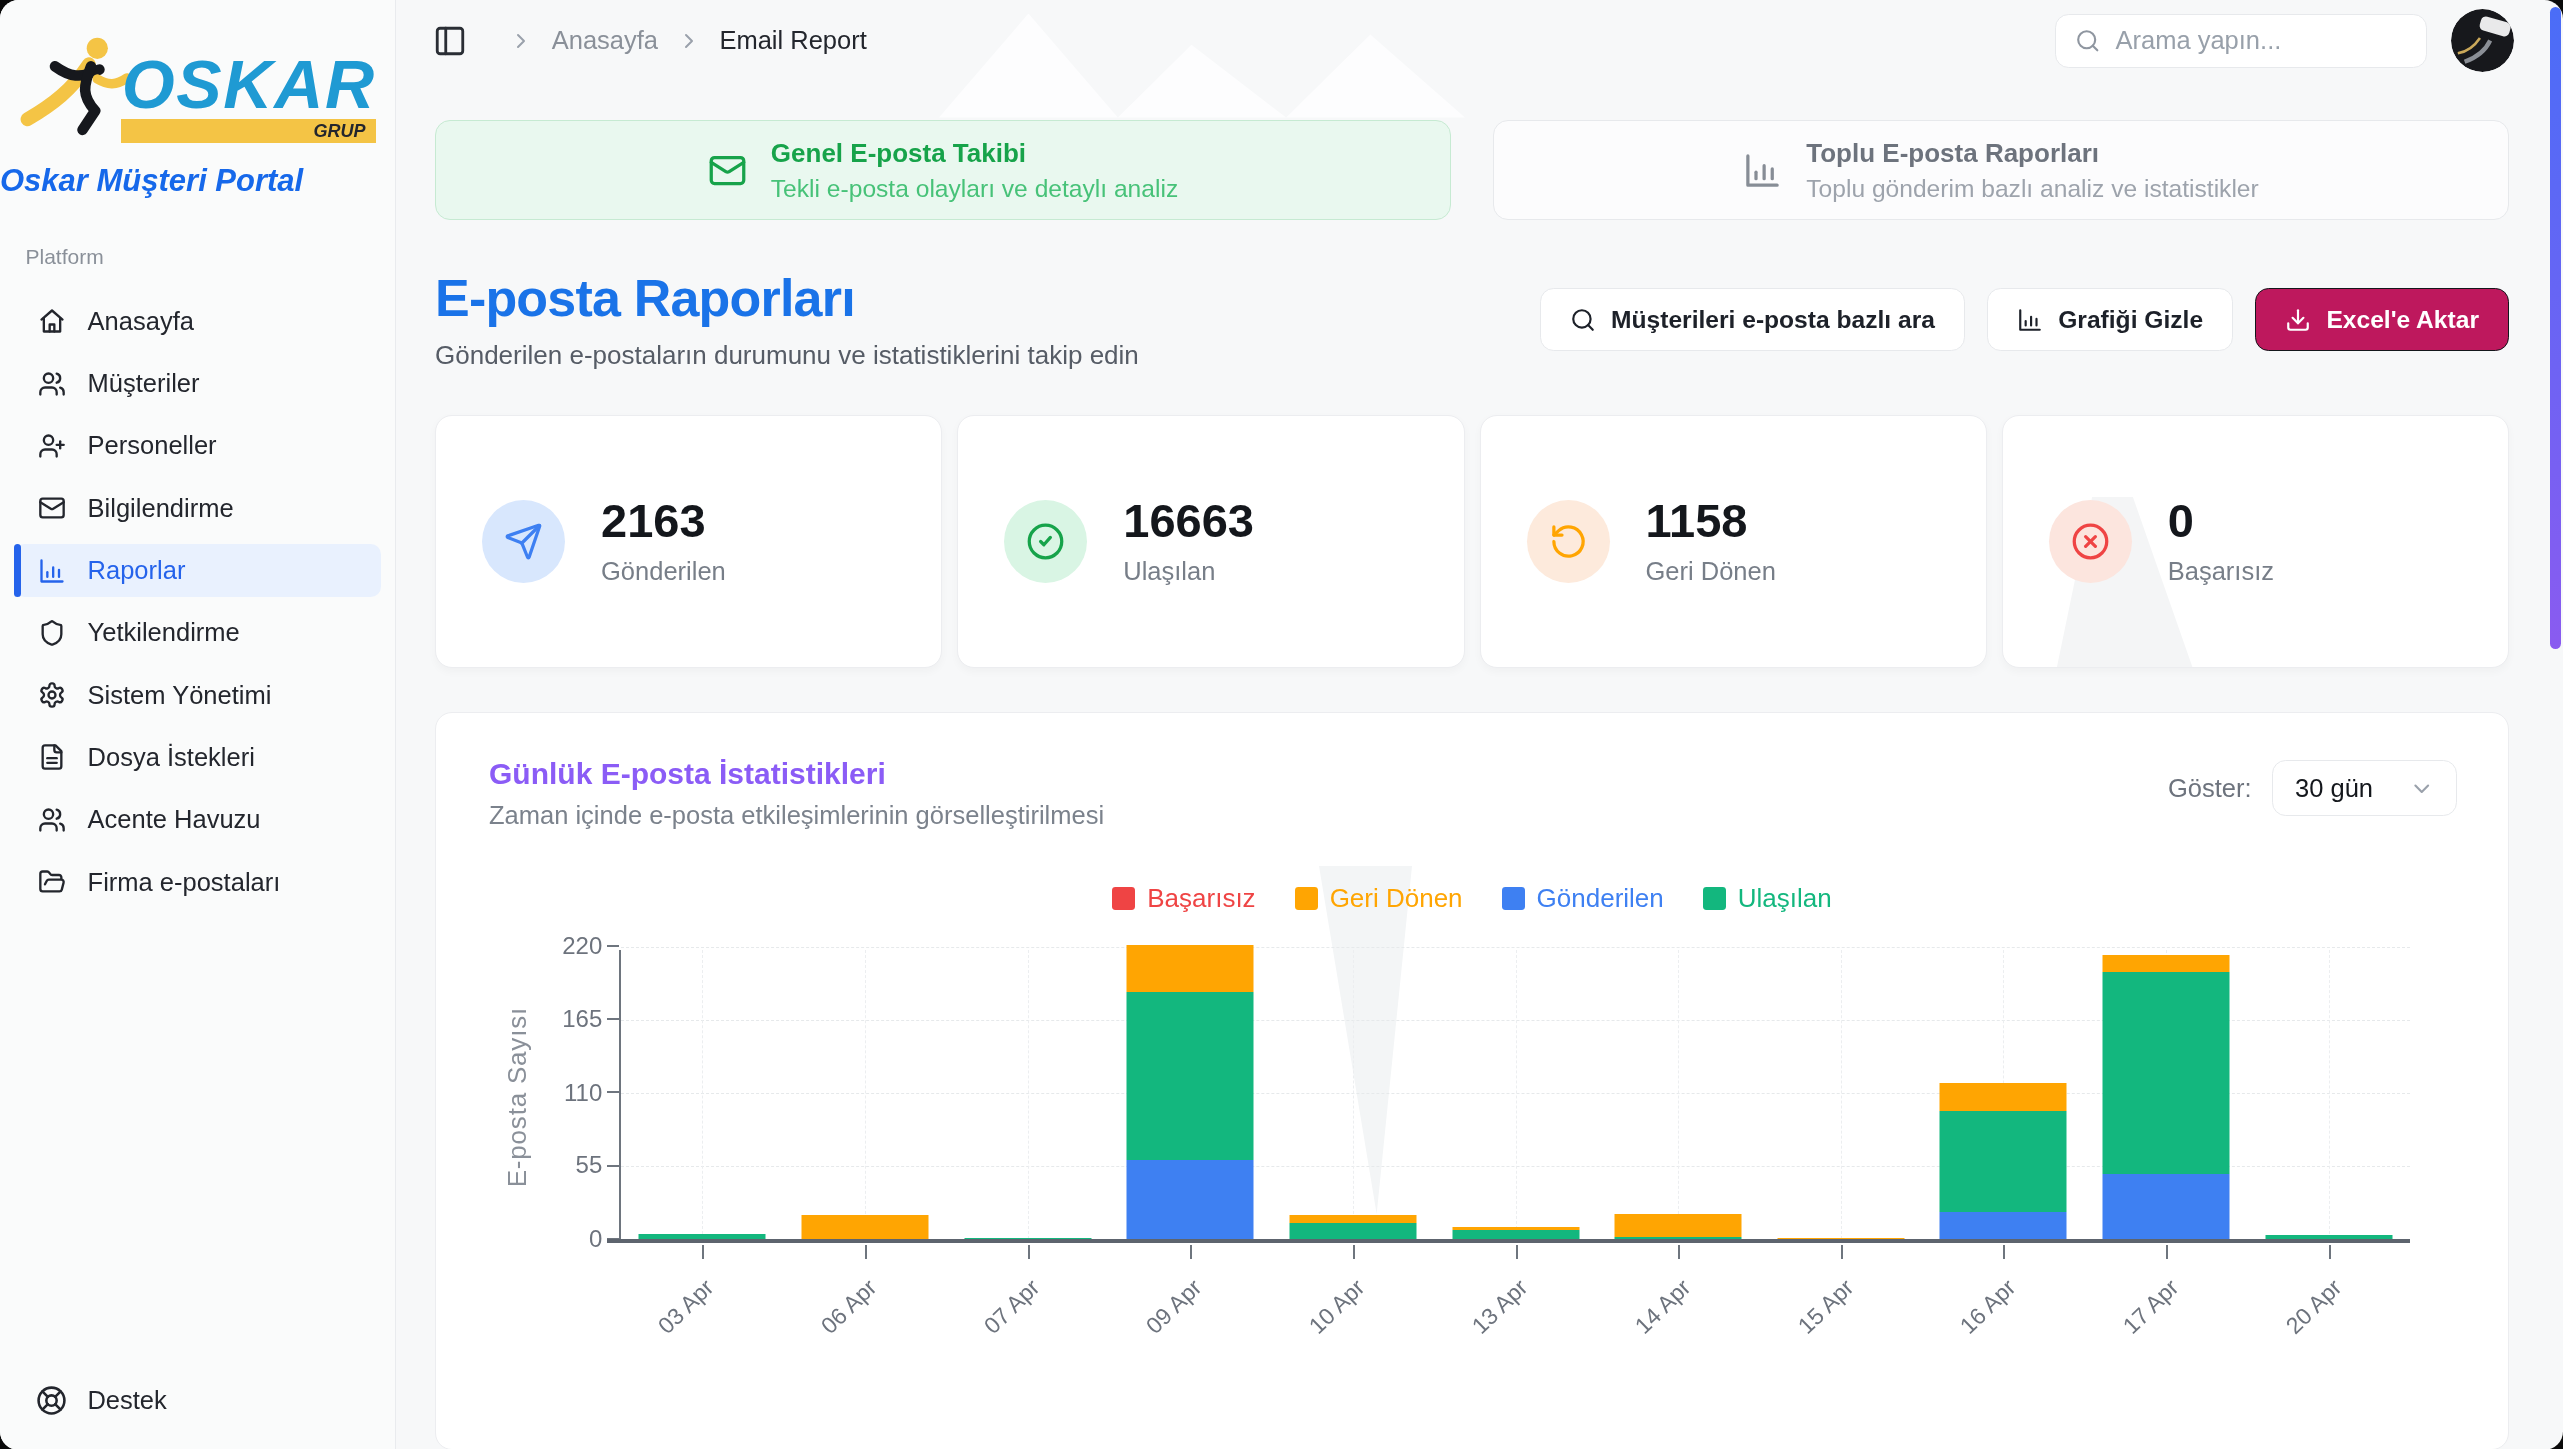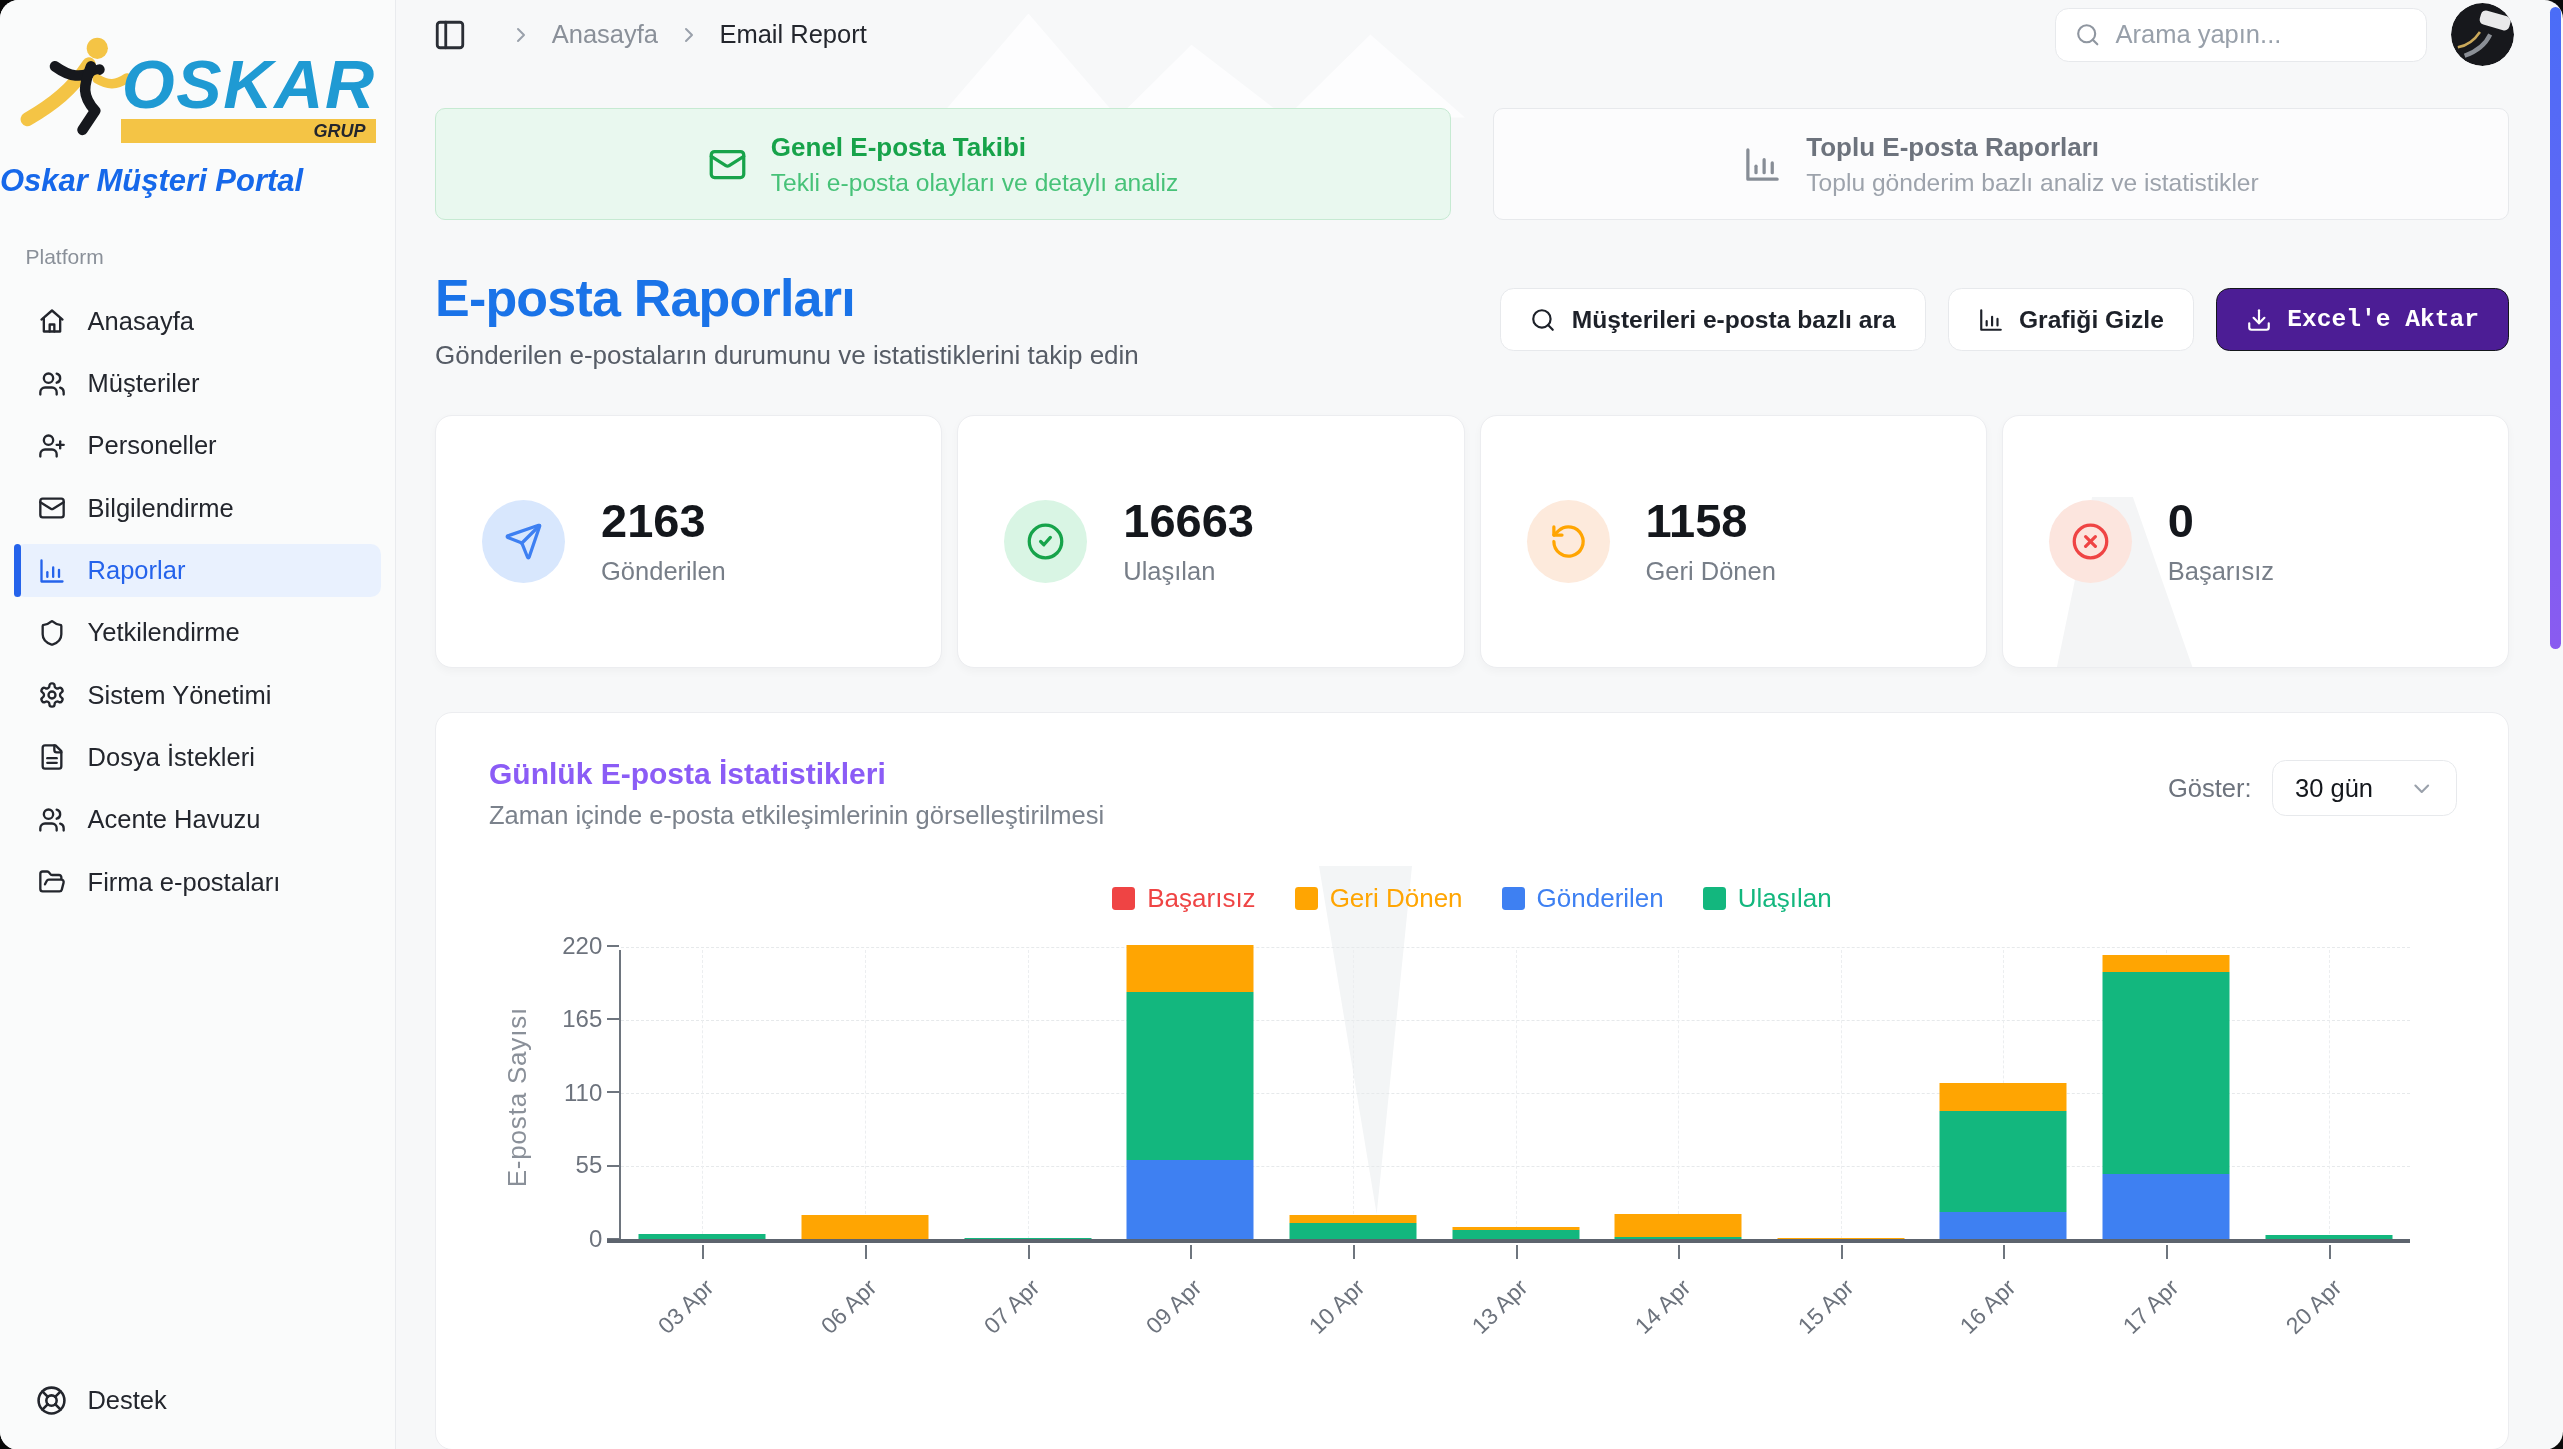--- a/index.html
+++ b/index.html
@@ -56,42 +56,42 @@
 
   .content { padding: 0 54px 0 39px; position: relative; flex: 1; }
 
   
   .wm { position: absolute; pointer-events: none; z-index: 0; }
   .wm-peaks { left: 543px; top: 13.6px; width: 526px; height: 104px; background: #fdfdfe;
               clip-path: polygon(0 100%, 17% 0, 34% 100%, 48% 30%, 66% 100%, 82% 20%, 100% 100%); }
 
   
   .tab-row { display: flex; gap: 42px; margin-top: 39px; position: relative; z-index: 1; }
-  .tab-card { flex: 1; height: 112px; border-radius: 10px; display: flex; align-items: center;
+  .tab-card { flex: 1; height: 100px; border-radius: 15px; display: flex; align-items: center;
               justify-content: center; gap: 24px; cursor: pointer; }
   .tab-card svg { width: 39px; height: 39px; flex: none; }
   .tab-card .t1 { font-size: 26px; font-weight: 700; }
   .tab-card .t2 { font-size: 24.6px; margin-top: 6px; }
   .tab-green { background: #e9f8ef; border: 1.7px solid #c6ead2; }
   .tab-green svg { color: #17a34a; }
   .tab-green .t1 { color: #17a34a; } .tab-green .t2 { color: #47c278; }
   .tab-plain { background: #fcfcfd; border: 1.7px solid #e7e9ec; }
   .tab-plain svg { color: #878d96; }
   .tab-plain .t1 { color: #6d737d; } .tab-plain .t2 { color: #9da3ac; }
 
   
   .title-row { display: flex; align-items: center; justify-content: space-between; margin-top: 48px; position: relative; z-index: 1; }
   .page-title { font-size: 52px; font-weight: 800; color: #1a73e8; letter-spacing: -0.8px; }
   .page-sub { font-size: 26px; color: #565c66; margin-top: 12px; }
   .actions { display: flex; gap: 22px; }
   .btn { display: flex; align-items: center; gap: 15.3px; height: 63px; padding: 0 29px; border-radius: 13.6px;
          font-size: 24.6px; font-weight: 600; background: #fff; border: 1.7px solid #e7e9ec; color: #1d2129;
          cursor: pointer; font-family: inherit; white-space: nowrap; }
   .btn svg { width: 26px; height: 26px; }
-  .btn-dark { background: #4c1d95; border-color: #14171c; color: #fff; font-family: Liberation Mono, monospace; }
+  .btn-dark { background: #be185d; border-color: #14171c; color: #fff; }
 
   
   .stats { display: grid; grid-template-columns: repeat(4, 1fr); gap: 15px; margin-top: 44px; position: relative; z-index: 1; }
   .stat-card { position: relative; background: #fff; border: 1.7px solid #ecedf0; border-radius: 17px; height: 253px;
                display: flex; align-items: center; padding: 0 46px; gap: 36px;
                box-shadow: 0 3.4px 8.5px rgba(20,24,33,.03); overflow: hidden; }
   .stat-card:nth-child(4)::after { content: ""; position: absolute; left: 54px; top: 81px; width: 136px;
                height: 171px; background: #f4f5f6; clip-path: polygon(26% 0, 56% 0, 100% 100%, 0 100%); z-index: 0; }
   .stat-icon { width: 83px; height: 83px; border-radius: 50%; display: flex; align-items: center;
                justify-content: center; flex: none; position: relative; z-index: 1; }

